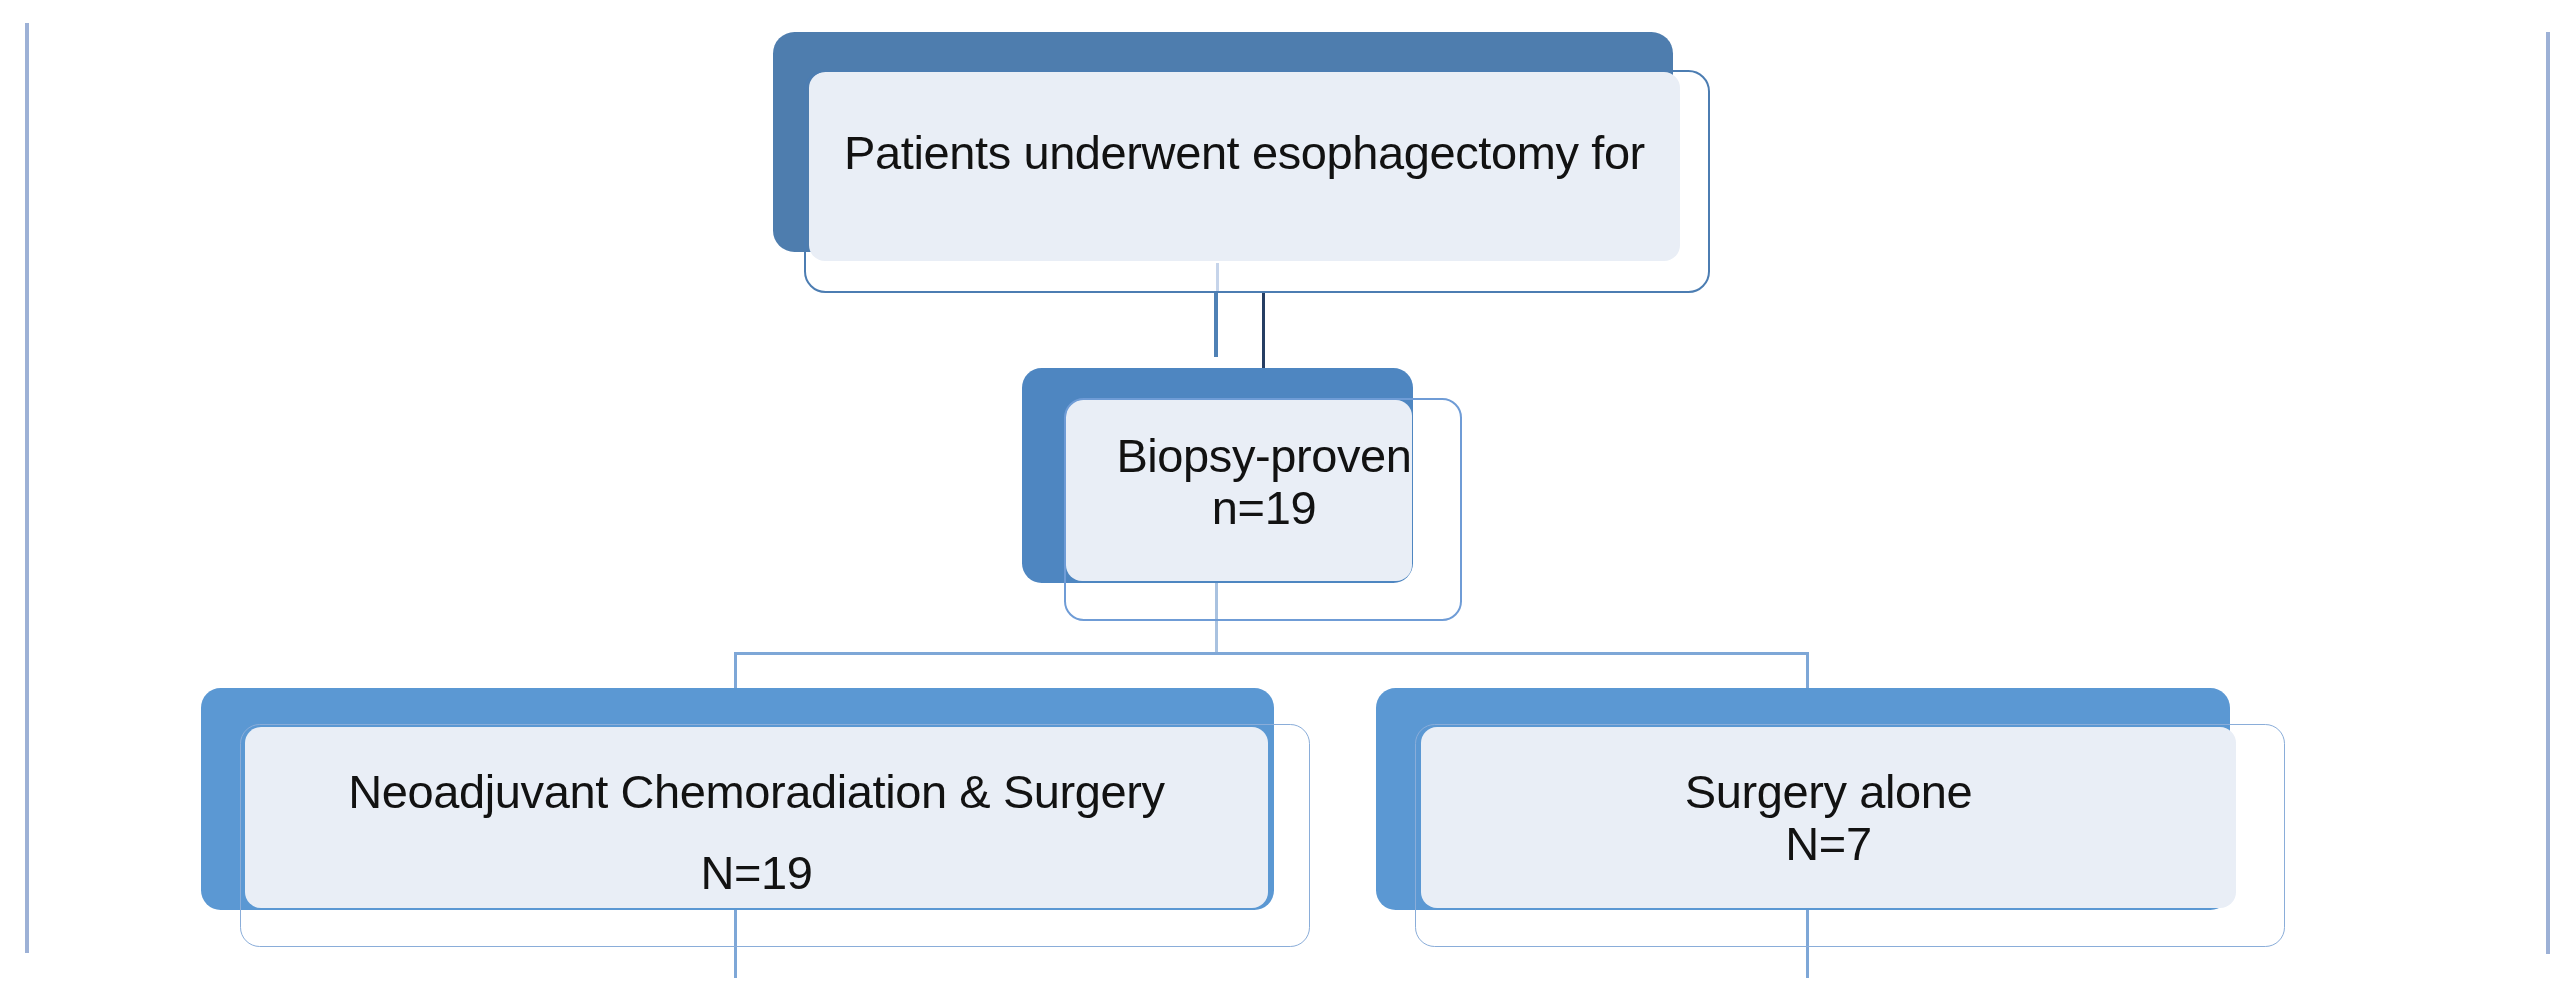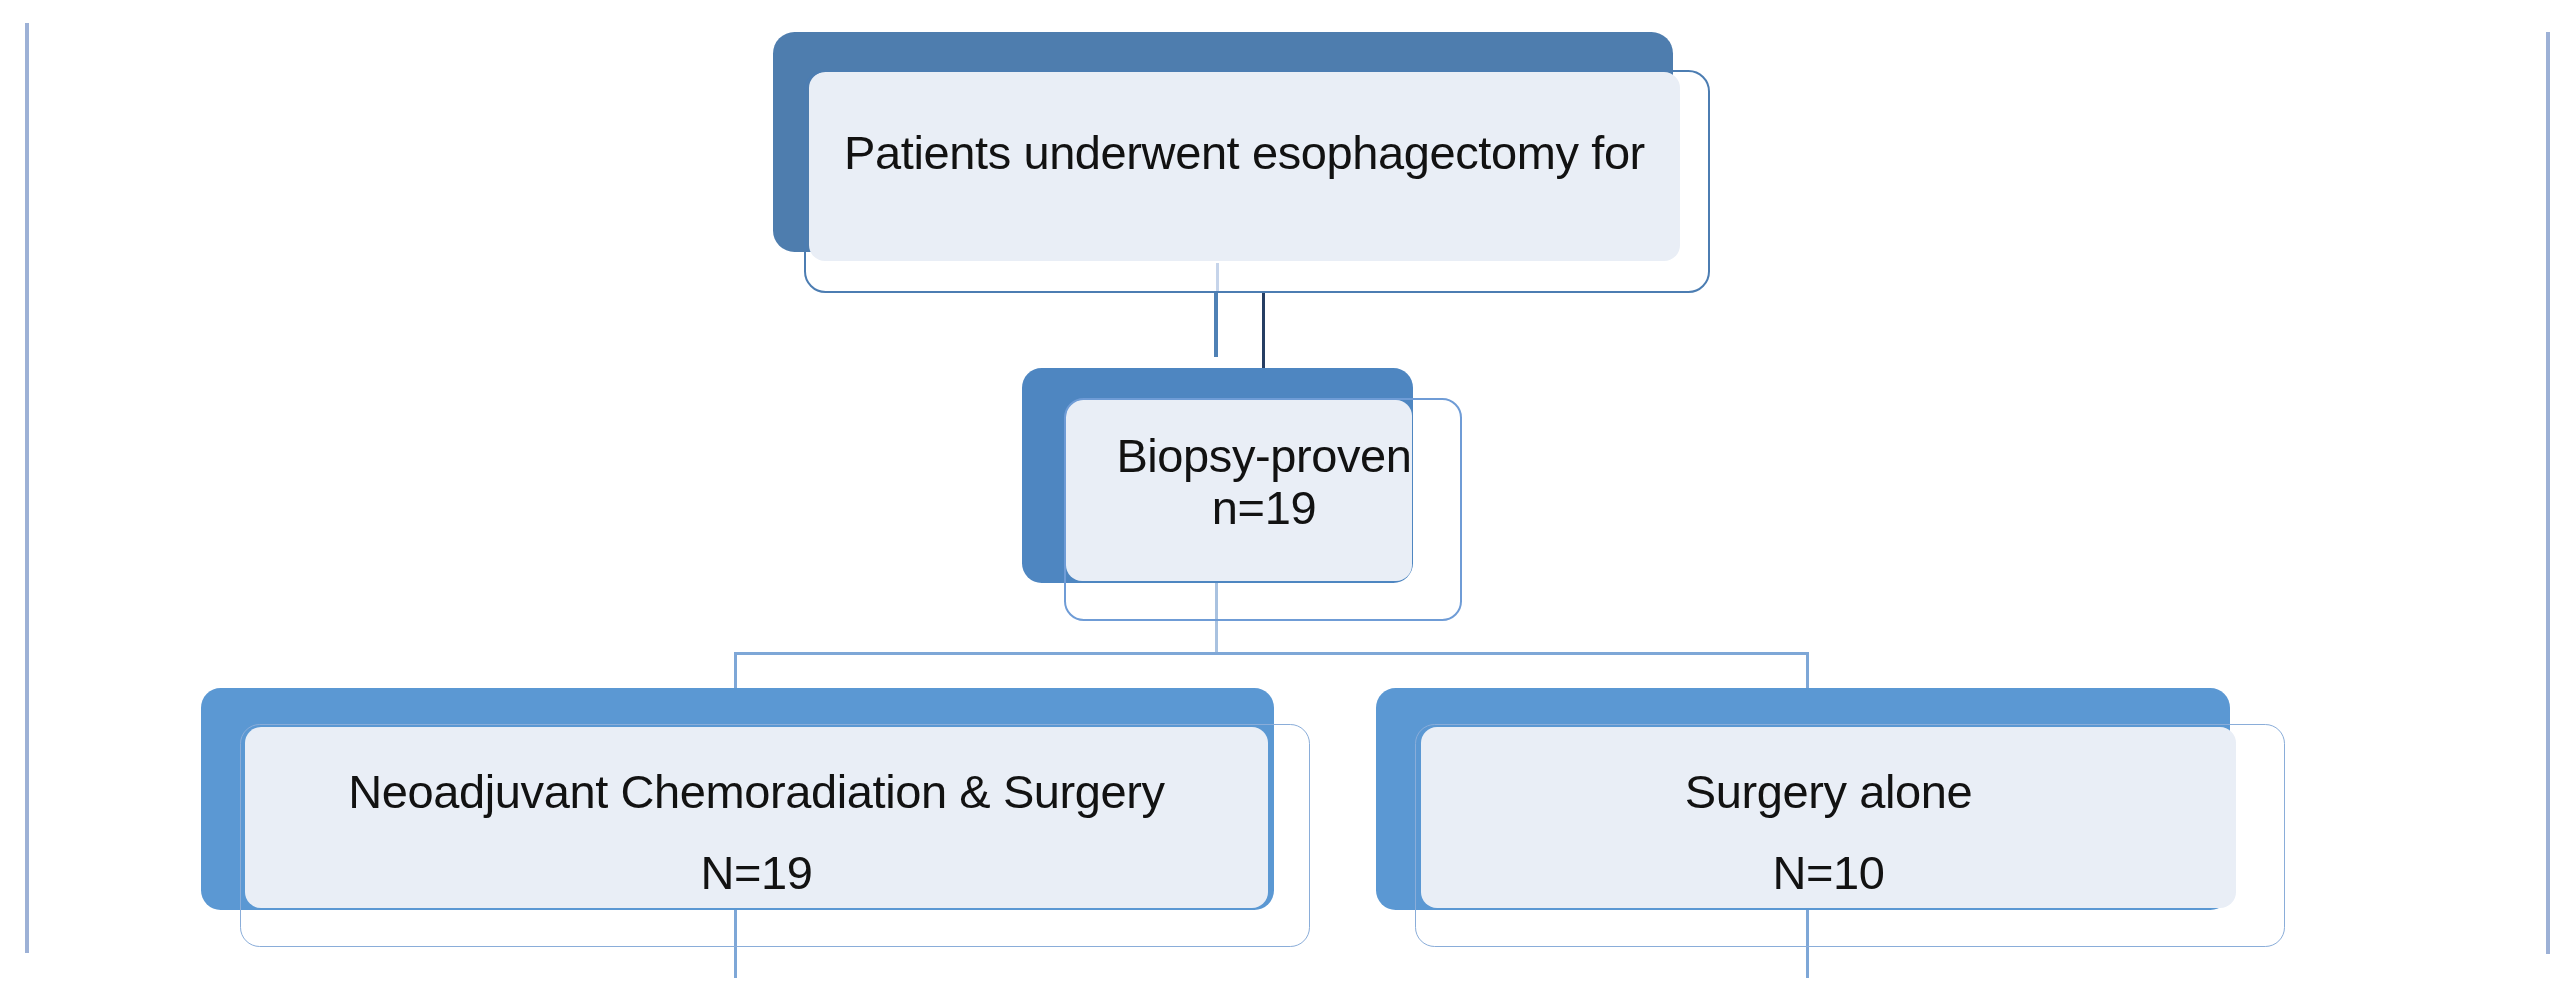--- a/index.html
+++ b/index.html
@@ -53,21 +53,21 @@
   
   #left-shadow{left:201px;top:688px;width:1073px;height:222px;background:var(--accent-light,#5b98d3);border-radius:19.7px;}
   #left-box   {left:240px;top:724px;width:1070px;height:223px;border-width:1.8px;border-color:var(--border-light,#8aadd9);border-radius:19.7px;}
   #left-fill  {left:245px;top:727px;width:1023px;height:181px;}
   #left-label {left:245px;top:727px;width:1023px;height:149px;padding-top:39px;row-gap:29px;}
 
   
   #right-shadow{left:1376px;top:688px;width:854px;height:222px;background:var(--accent-light,#5b98d3);border-radius:19.7px;}
   #right-box   {left:1415px;top:724px;width:870px;height:223px;border-width:1.8px;border-color:var(--border-light,#8aadd9);border-radius:19.7px;}
   #right-fill  {left:1421px;top:727px;width:815px;height:181px;}
-  #right-label {left:1421px;top:727px;width:815px;height:181px;padding-top:39px;row-gap:29px;}
+  #right-label {left:1421px;top:727px;width:815px;height:181px;padding-top:39px;}
 </style>
 </head>
 <body>
 
 <div id="canvas">
 
   <div class="abs" id="frame-left"></div>
   <div class="abs" id="frame-right"></div>
 
   <div class="abs connector" id="c-root-faint"></div>
@@ -99,17 +99,17 @@
   <div class="abs label" id="left-label">
     <span>Neoadjuvant Chemoradiation &amp; Surgery</span>
     <span>N=19</span>
   </div>
 
   <div class="abs shadow" id="right-shadow"></div>
   <div class="abs fillpane" id="right-fill"></div>
   <div class="abs frontbox" id="right-box"></div>
   <div class="abs label" id="right-label">
     <span>Surgery alone</span>
-    <span>N=10</span>
+    <span>N=7</span>
   </div>
 
 </div>
 
 
 </body></html>

